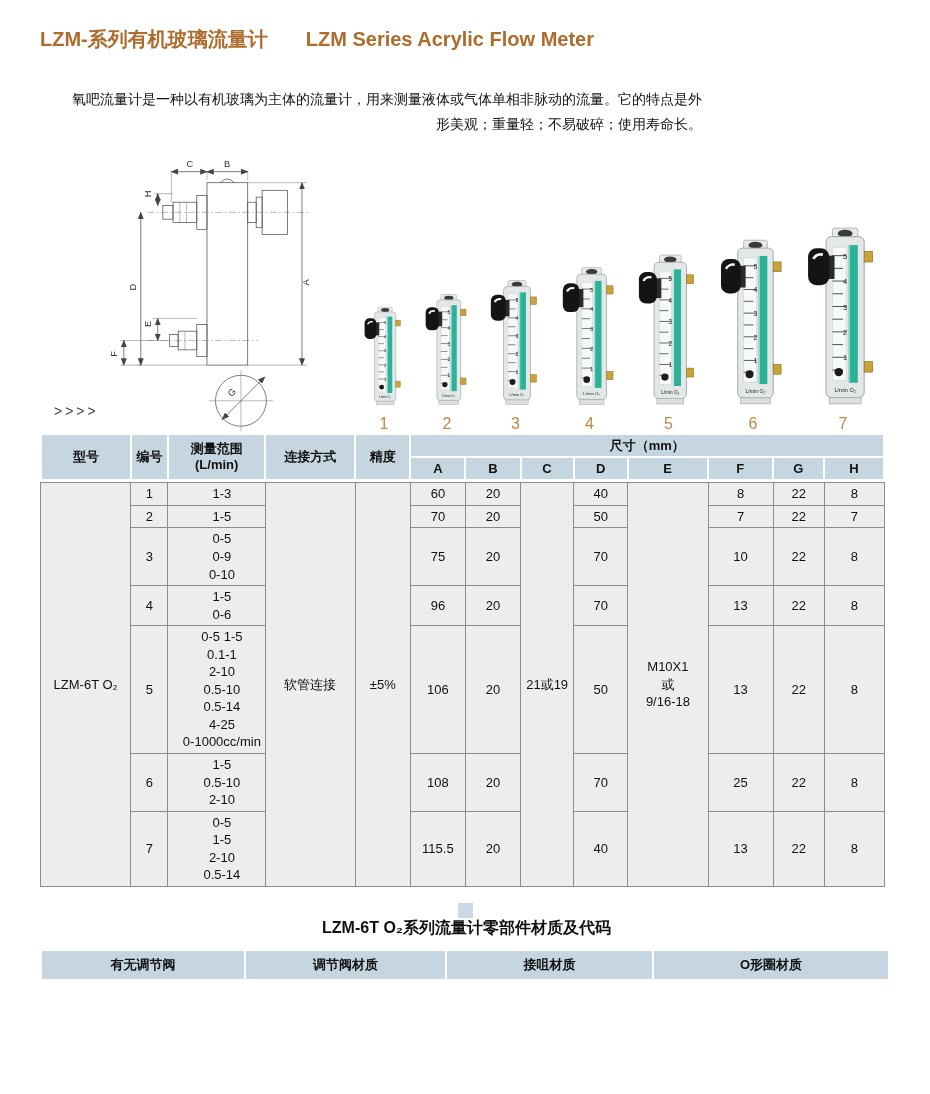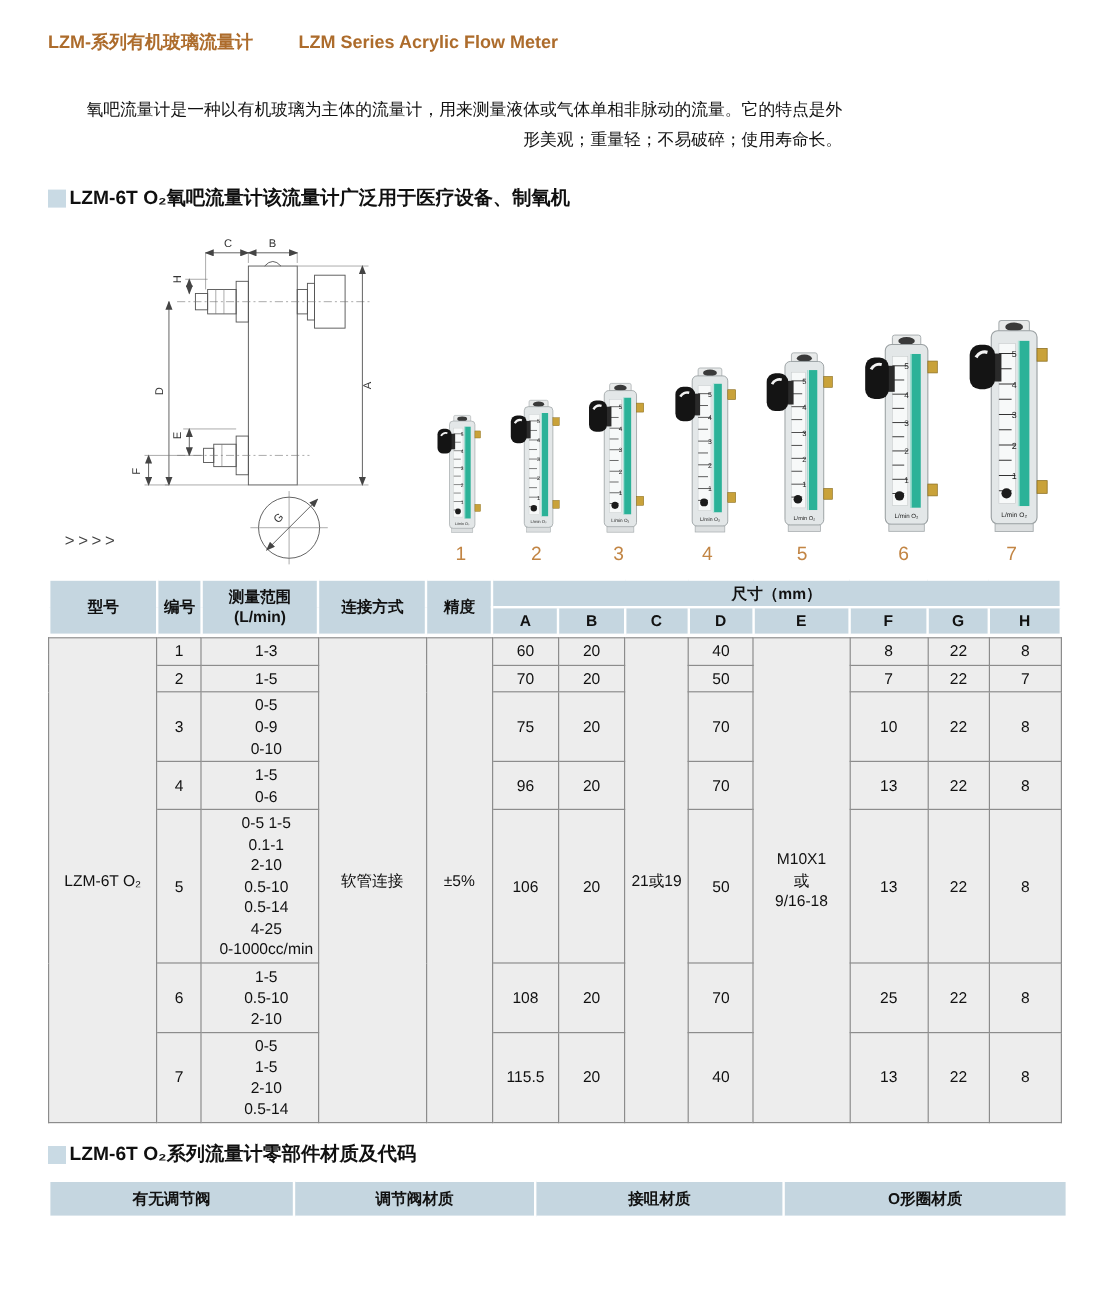--- a/index.html
+++ b/index.html
@@ -3,38 +3,38 @@
 <meta charset="utf-8">
 <style>
   html,body{margin:0;padding:0;background:#fff;}
   .page{
     width:930px;min-height:1094px;background:#fff;box-sizing:border-box;
     padding:26px 37px 20px 40px;position:relative;
     font-family:"Liberation Sans","DejaVu Sans",sans-serif;color:#111;
   }
   
   .title-row{display:flex;gap:38px;align-items:baseline;margin-bottom:34px;}
-  .title{font-size:15px;font-weight:bold;color:#ad6c2c;}
+  .title{font-size:20px;font-weight:bold;color:#ad6c2c;}
   
   .sec-heading{display:flex;align-items:center;font-size:16px;font-weight:bold;color:#101010;margin:0;}
   .bullet{width:15px;height:15px;background:#c9dae4;display:inline-block;margin-right:3px;flex:0 0 auto;}
   .para{font-size:14px;line-height:1.8;margin:12px 0 0;width:662px;text-indent:2em;text-align:right;}
   
   .media-row{display:flex;margin-top:16px;height:280px;}
   .drawing-wrap{width:300px;position:relative;flex:0 0 auto;}
   .marker{position:absolute;left:14px;bottom:14px;font-size:14px;letter-spacing:3px;color:#444;}
   .meters{flex:1;display:flex;align-items:flex-end;justify-content:space-between;padding:0 14px 0 24px;}
   .meter-fig{display:flex;flex-direction:column;align-items:center;}
   .meter-label{font-size:16px;color:#c28544;margin-top:9px;}
   svg text{font-family:"Liberation Sans","DejaVu Sans",sans-serif;}
   .dline{stroke:#555;stroke-width:0.9;fill:none;}
   .thin{stroke:#777;stroke-width:0.6;fill:none;}
   .dimtxt{font-size:11px;fill:#333;}
   
-  .tbl-wrap{margin-top:10px;}
+  .tbl-wrap{}
   table{border-spacing:0;}
   .dim-head,.dim-body{border-collapse:collapse;table-layout:fixed;width:845px;font-size:13px;}
   .dim-head th{background:#c5d6e0;border:2px solid #fff;font-weight:bold;height:21px;padding:0 1px;white-space:pre-line;line-height:1.25;}
   .dim-body{margin-top:1px;}
   .dim-body td{background:#ededed;border:1px solid #8c8c8c;padding:2px 3px;vertical-align:middle;text-align:center;line-height:1.35;}
   .dim-body td.rng{text-align:center;padding-left:14px;white-space:pre-line;}
   .dim-body td.ml{white-space:pre-line;}
   
   .mat-table{border-collapse:collapse;table-layout:fixed;width:848px;font-size:13px;margin-top:10px;}
   .mat-table th{background:#c5d6e0;border:2px solid #fff;font-weight:bold;height:26px;}
@@ -46,24 +46,20 @@
 
 <div class="page">
 
   <div class="title-row">
     <span class="title">LZM-系列有机玻璃流量计</span>
     <span class="title">LZM Series Acrylic Flow Meter</span>
   </div>
 
   <p class="para">氧吧流量计是一种以有机玻璃为主体的流量计，用来测量液体或气体单相非脉动的流量。它的特点是外形美观；重量轻；不易破碎；使用寿命长。</p>
 
-  <h2 class="sec-heading mt16" style="margin-top:26px;">
-    <span class="bullet"></span>
-    <span>LZM-6T O₂氧吧流量计该流量计广泛用于医疗设备、制氧机</span>
-  </h2>
 
   <div class="media-row">
 
     <div class="drawing-wrap">
       <svg width="300" height="280" viewBox="0 0 300 330">
         <defs>
           <marker id="arr" markerWidth="9" markerHeight="7" refX="8" refY="3.5" orient="auto" markerUnits="userSpaceOnUse">
             <path d="M0,0 L9,3.5 L0,7 z" fill="#444"></path>
           </marker>
           <marker id="arrs" markerWidth="9" markerHeight="7" refX="1" refY="3.5" orient="auto" markerUnits="userSpaceOnUse">
@@ -363,21 +359,21 @@
         <td>20</td>
         <td>40</td>
         <td>13</td>
         <td>22</td>
         <td>8</td>
       </tr>
     </tbody>
       </table>
   </div>
 
-  <h2 class="sec-heading" style="margin-top:16px;">
+  <h2 class="sec-heading" style="margin-top:16px;flex-direction:column;">
     <span class="bullet"></span>
     <span>LZM-6T O₂系列流量计零部件材质及代码</span>
   </h2>
 
   <table class="mat-table">
     <colgroup>
       <col style="width:204px">
         <col style="width:201px">
         <col style="width:207px">
         <col style="width:236px">

